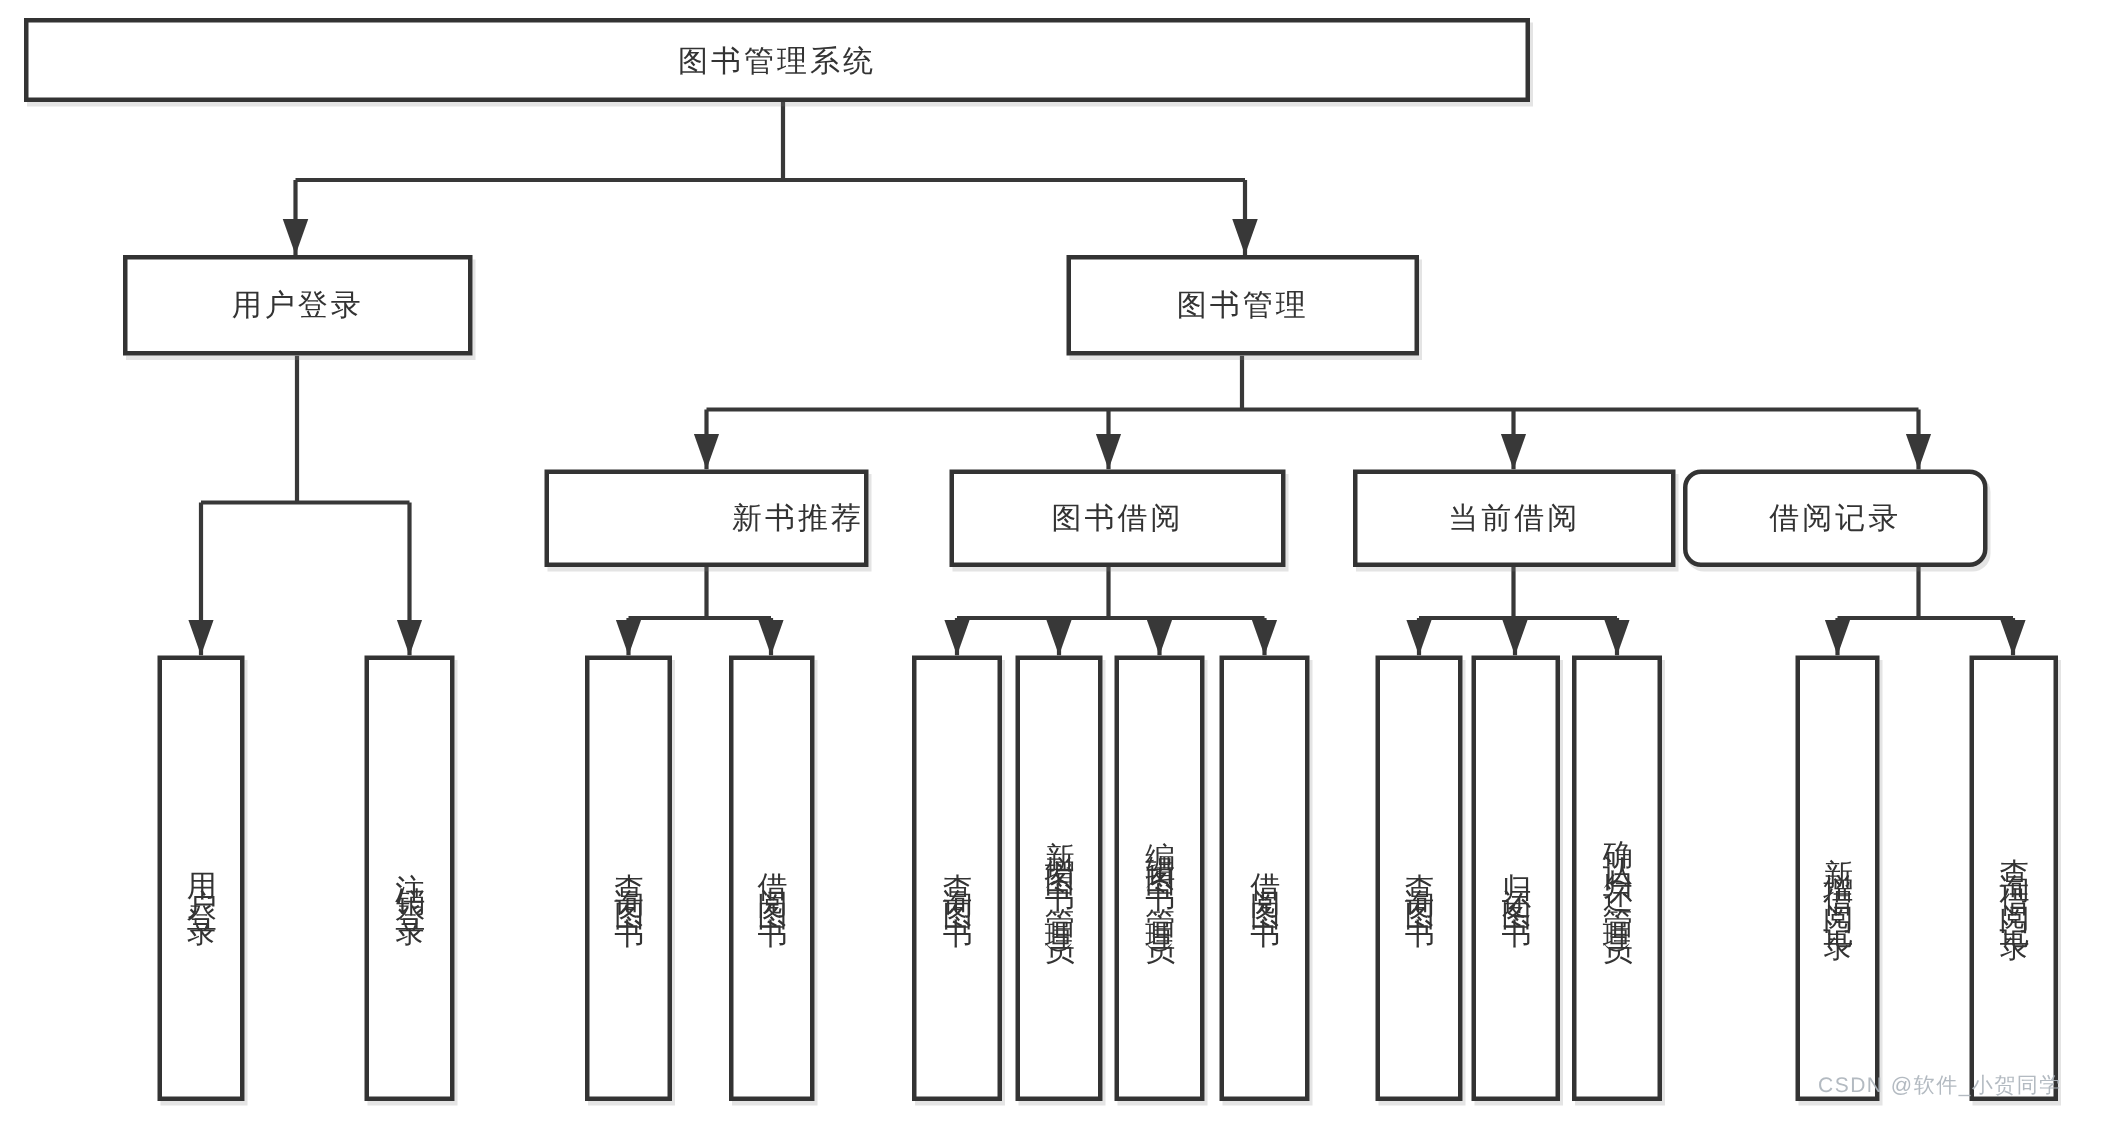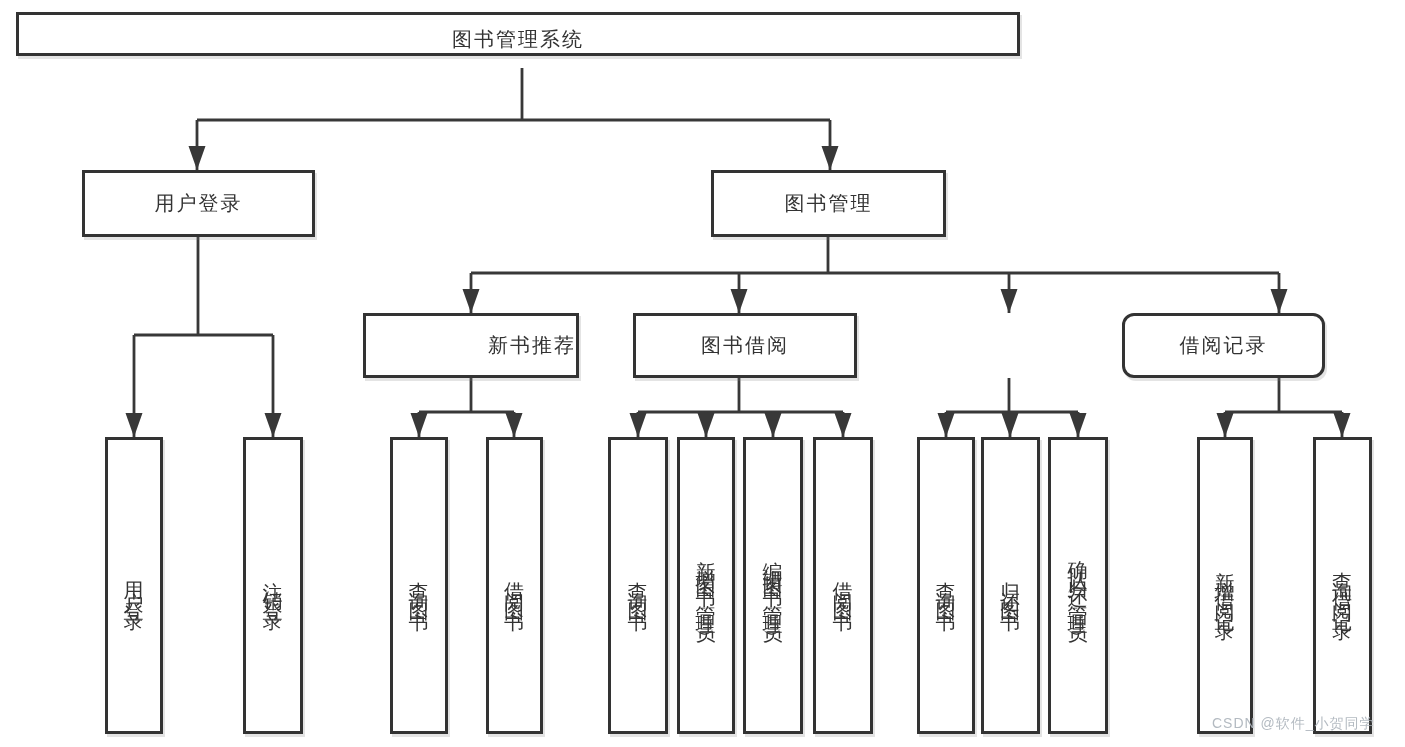--- a/index.html
+++ b/index.html
@@ -60,36 +60,39 @@
       <path d="M773,412 V437"></path>
       <path d="M843,412 V437"></path>
       <path d="M946,412 V437"></path>
       <path d="M1010,412 V437"></path>
       <path d="M1078,412 V437"></path>
       <path d="M1225,412 V437"></path>
       <path d="M1342,412 V437"></path>
     </g>
   </svg>
 
-  <div class="box" style="left:16px;top:12px;width:1004px;height:44px;border-width:3px;align-items:flex-end;">
+  <div class="box" style="left:16px;top:12px;width:1004px;height:56px;border-width:3px;">
     <span class="hlabel">图书管理系统</span>
   </div>
 
   <div class="box" style="left:82px;top:170px;width:233px;height:67px;">
     <span class="hlabel">用户登录</span>
   </div>
   <div class="box" style="left:711px;top:170px;width:235px;height:67px;">
     <span class="hlabel">图书管理</span>
   </div>
 
   <div class="box" style="left:363px;top:313px;width:216px;height:65px;justify-content:flex-end;">
     <span class="hlabel">新书推荐</span>
   </div>
   <div class="box" style="left:633px;top:313px;width:224px;height:65px;">
     <span class="hlabel">图书借阅</span>
+  </div>
+  <div class="box" style="left:902px;top:313px;width:215px;height:65px;">
+    <span class="hlabel">当前借阅</span>
   </div>
   <div class="box" style="left:1122px;top:313px;width:203px;height:65px;border-radius:12px;">
     <span class="hlabel">借阅记录</span>
   </div>
 
   <div class="box vbox" style="left:105px;top:437px;width:58px;height:297px;">
     <span class="vlabel">用户登录</span>
   </div>
   <div class="box vbox" style="left:243px;top:437px;width:60px;height:297px;">
     <span class="vlabel">注销登录</span>

